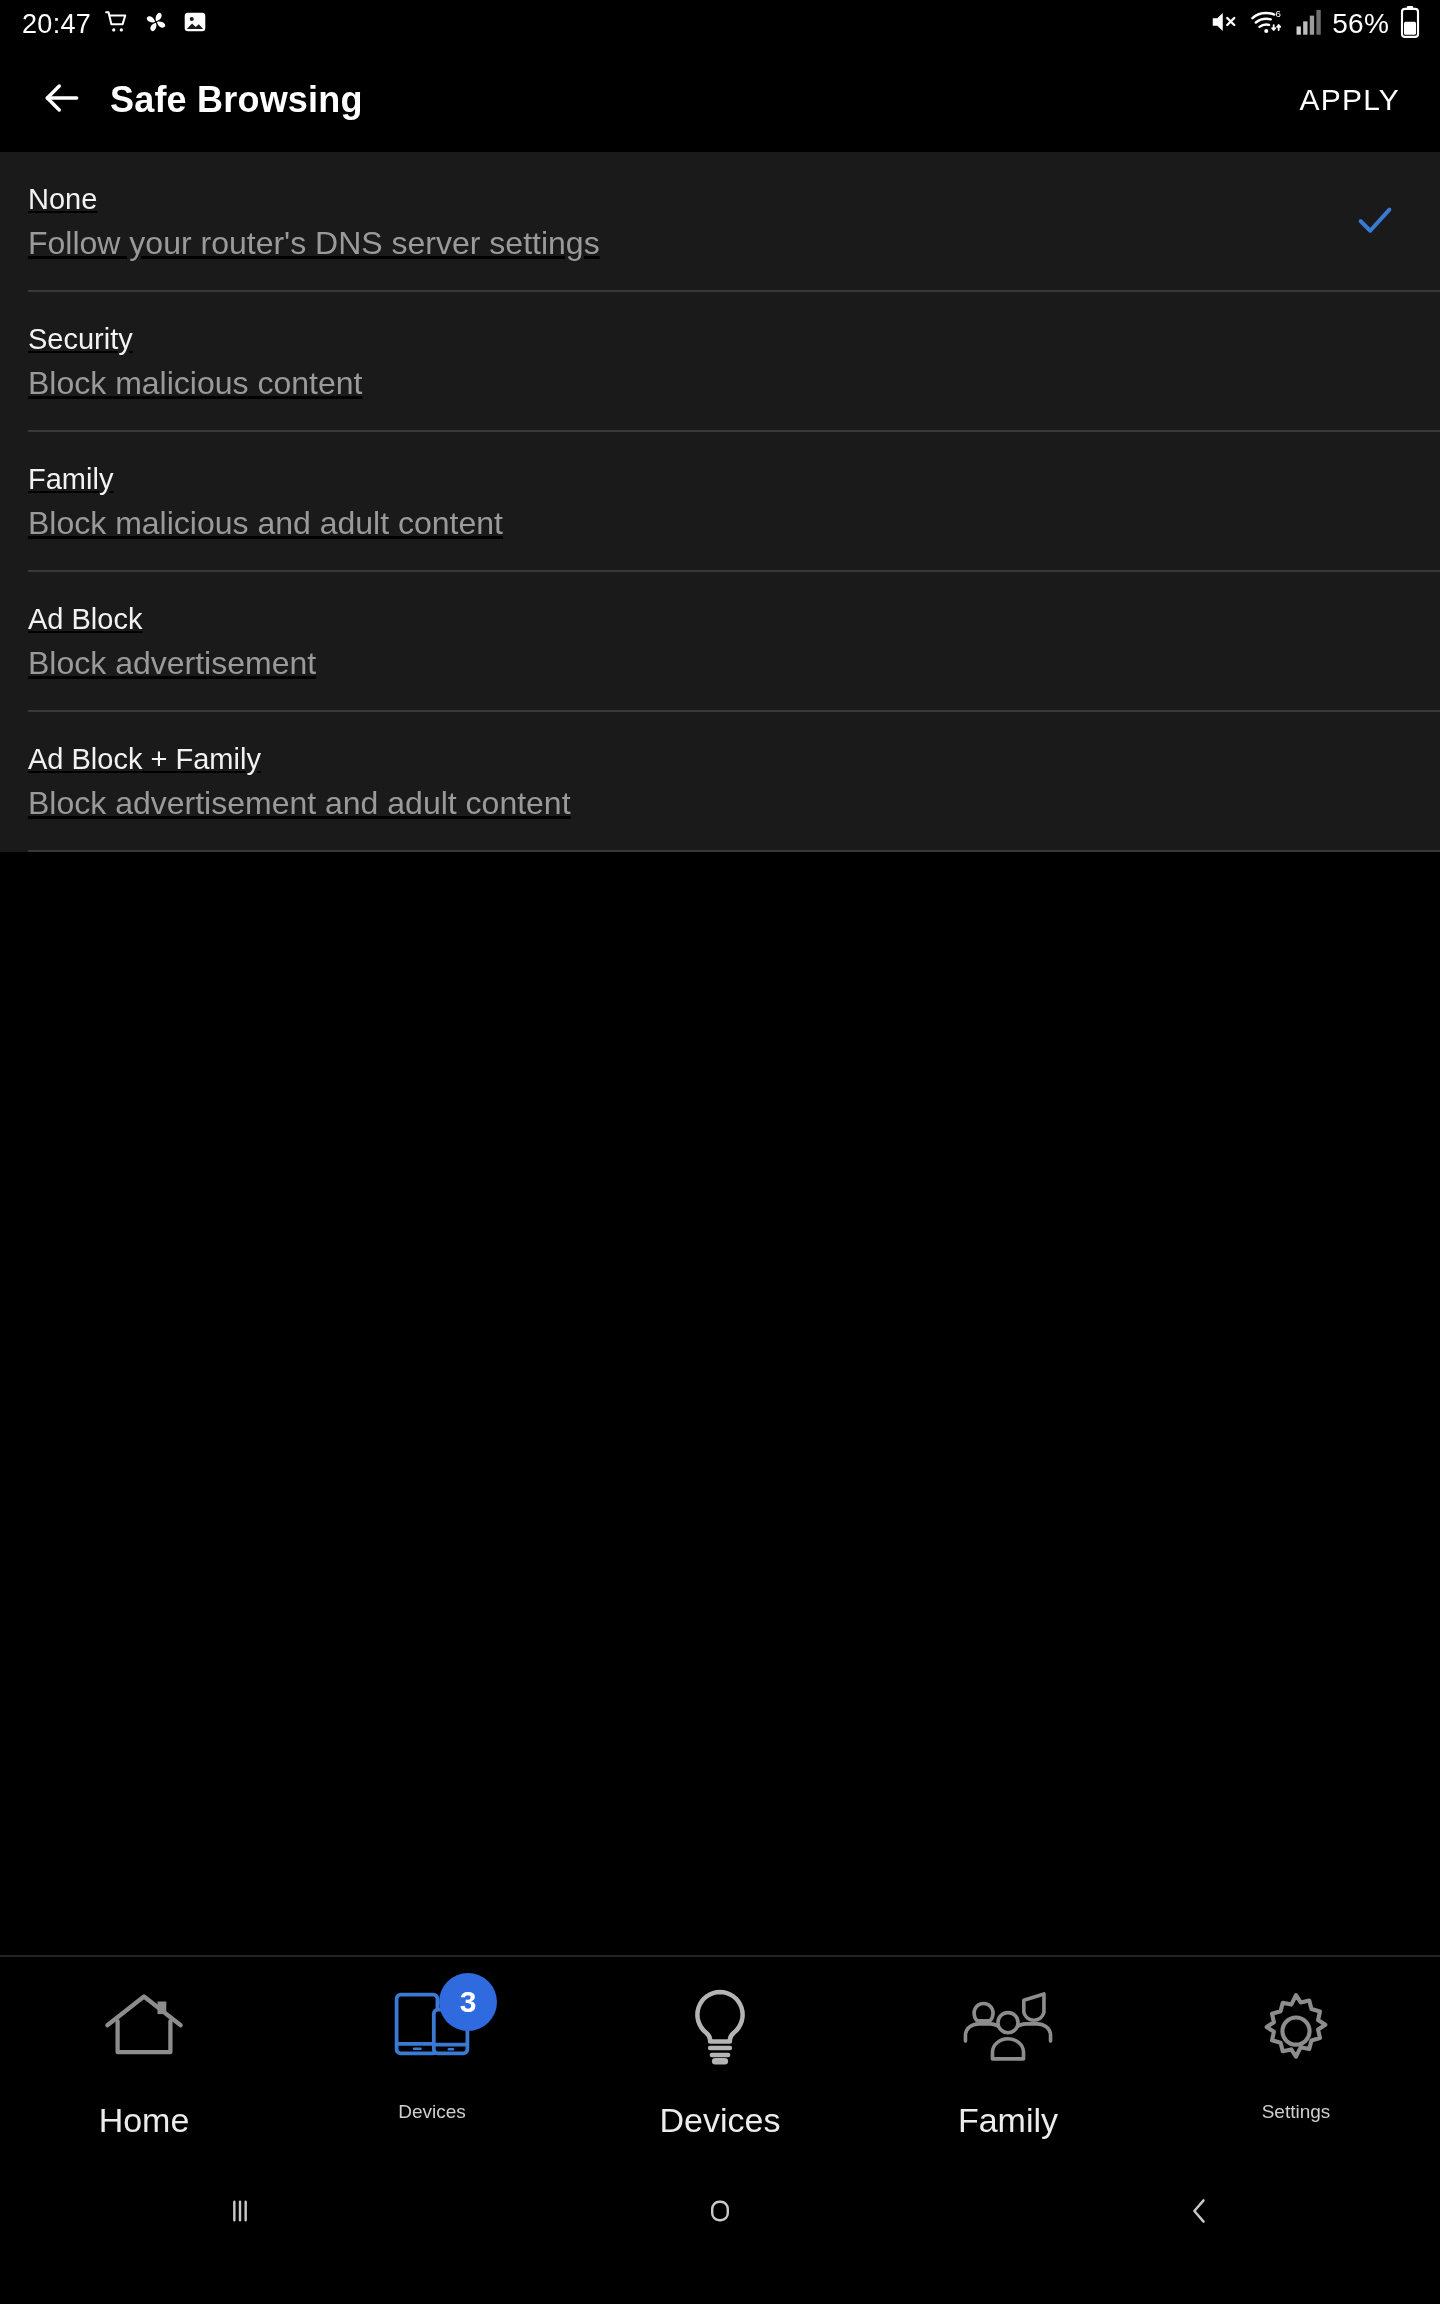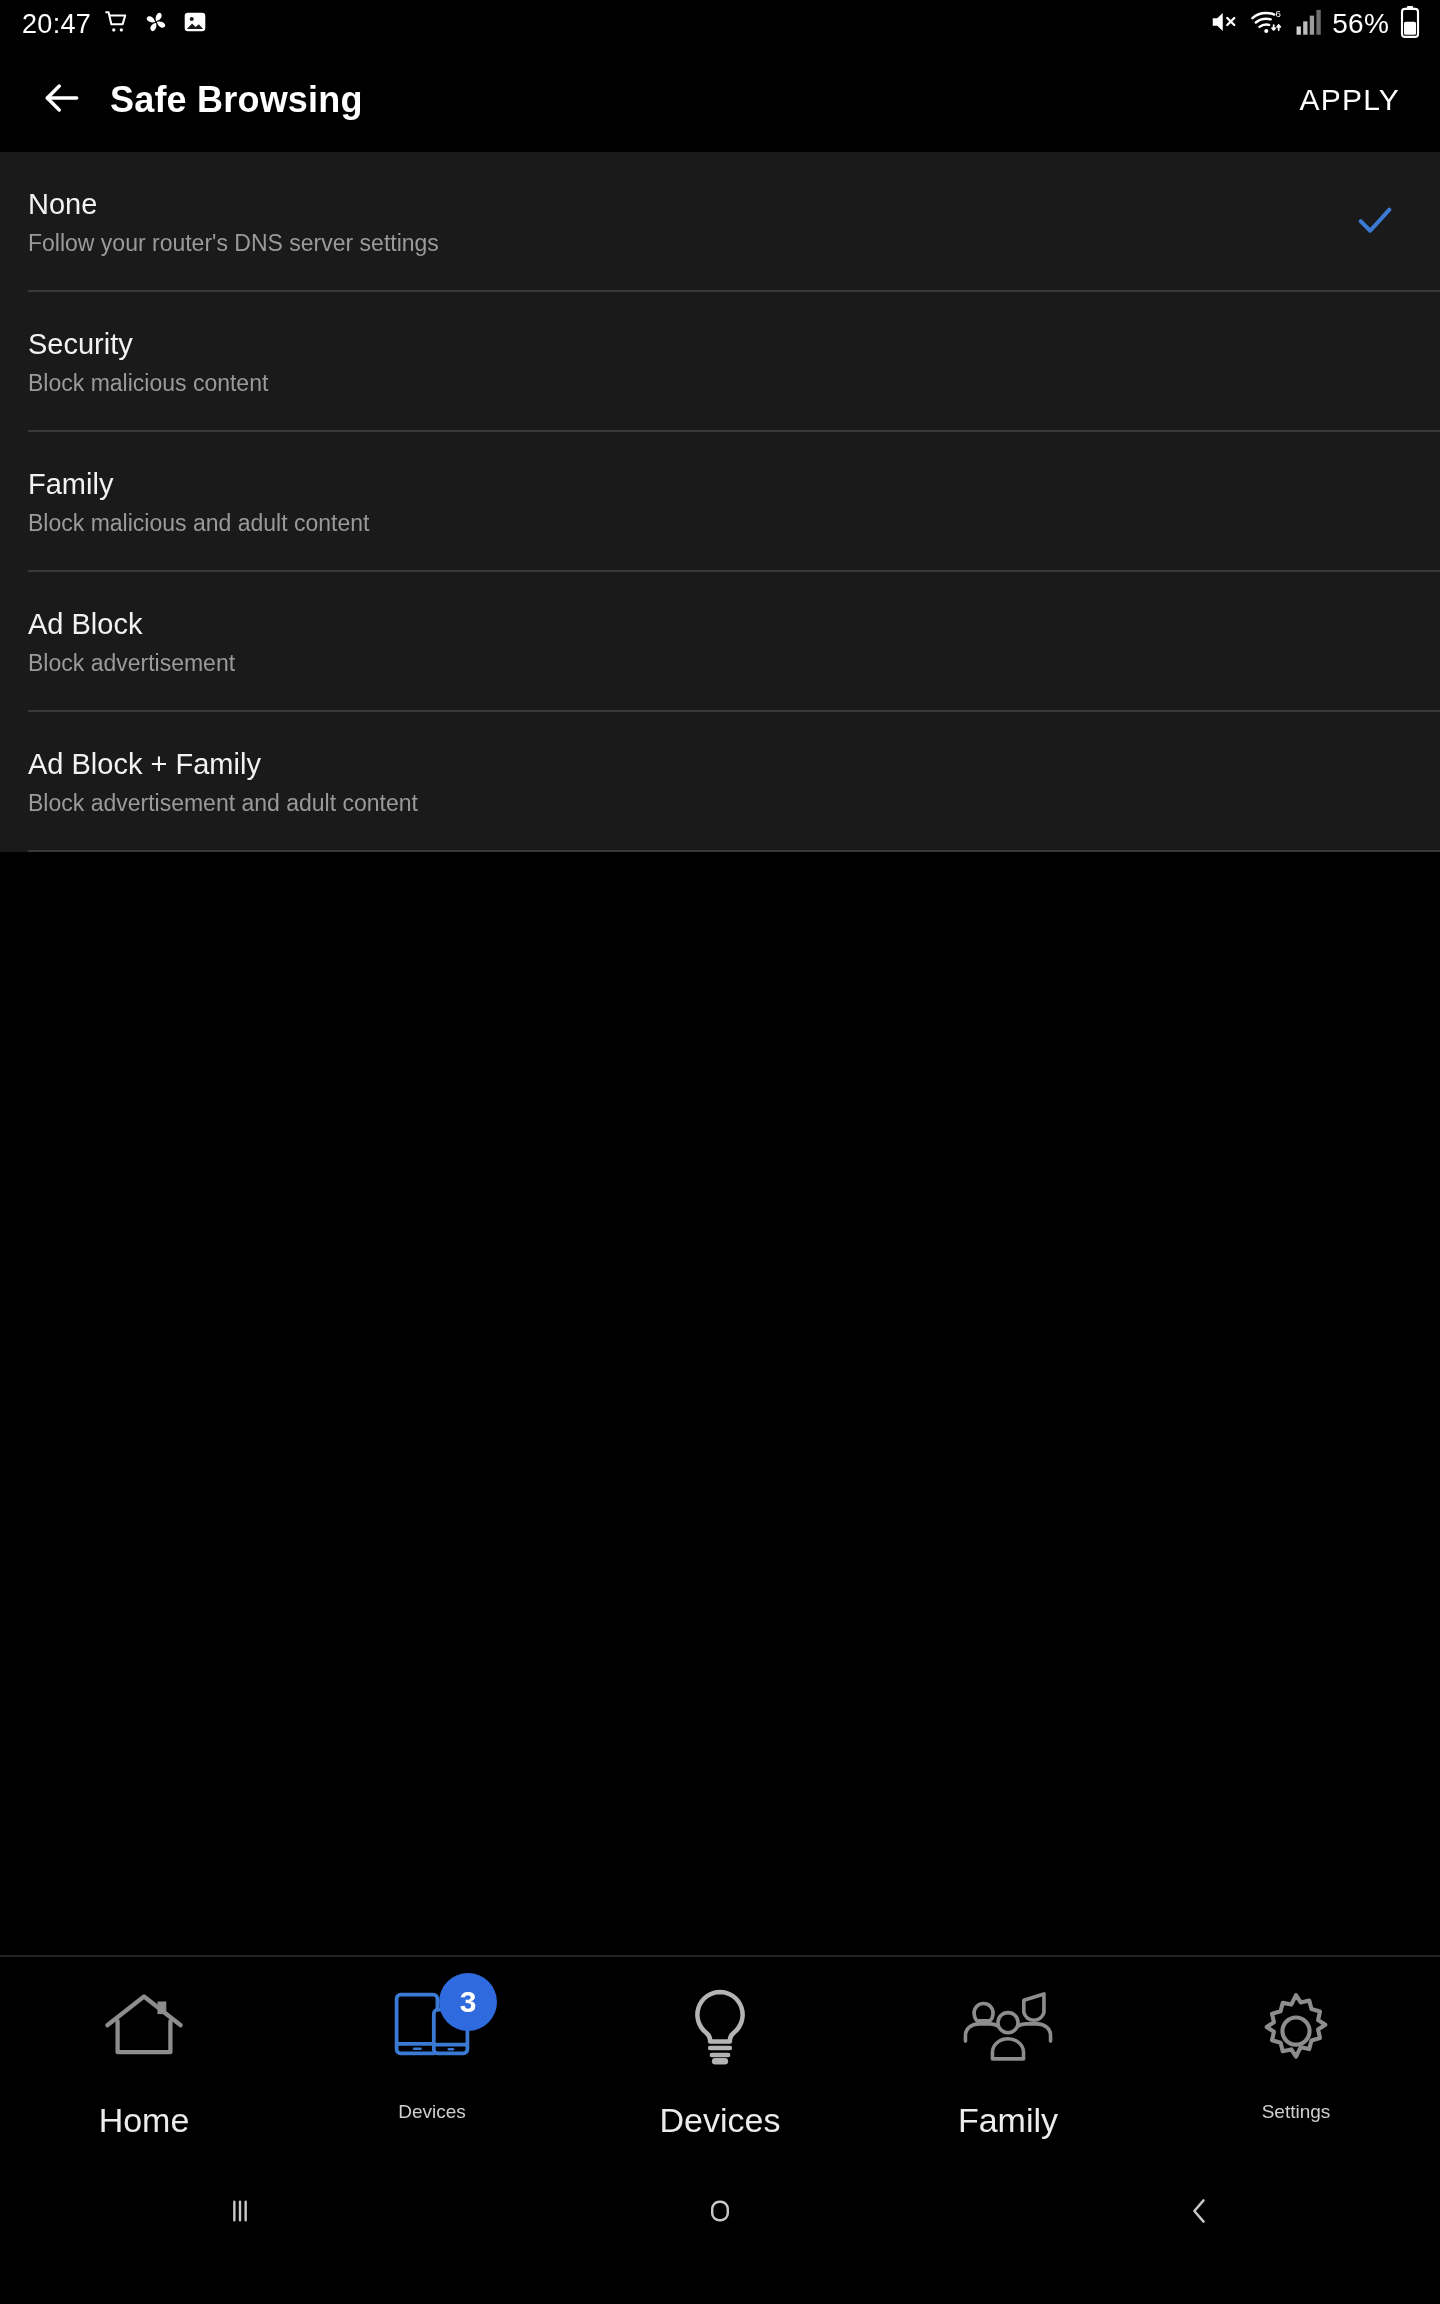--- a/index.html
+++ b/index.html
@@ -31,23 +31,23 @@
   .title { color:#fff; font-size:36px; font-weight:bold; letter-spacing:.2px; }
   .apply { margin-left:auto; margin-right:40px; color:#fff; font-size:30px; letter-spacing:1.2px; }
 
   
   .list {
     position:absolute; top:152px; left:0; width:1440px;
     background:#1a1a1a;
   }
   .row { position:relative; height:140px; padding:0 30px 0 28px; }
   .row-inner { display:flex; align-items:center; height:100%; }
-  .row-text { flex:1; }
+  .row-text { flex:1;text-decoration:underline; }
   .row-title { color:#f2f2f2; font-size:29px; line-height:1.18; margin-bottom:9px; }
-  .row-sub { color:#9a9a9a; font-size:23px; line-height:1.18; }
+  .row-sub { color:#9a9a9a; font-size:32px; line-height:1.18; }
   .row-check { width:70px; display:flex; align-items:center; justify-content:center; }
   .divider {
     position:absolute; left:28px; right:0; bottom:0; height:2px; background:#383838;
   }
 
   
   .bottomnav {
     position:absolute; left:0; bottom:64px; width:1440px; height:226px;
     background:#000; border-top:2px solid #232323;
     display:flex; align-items:flex-start;

